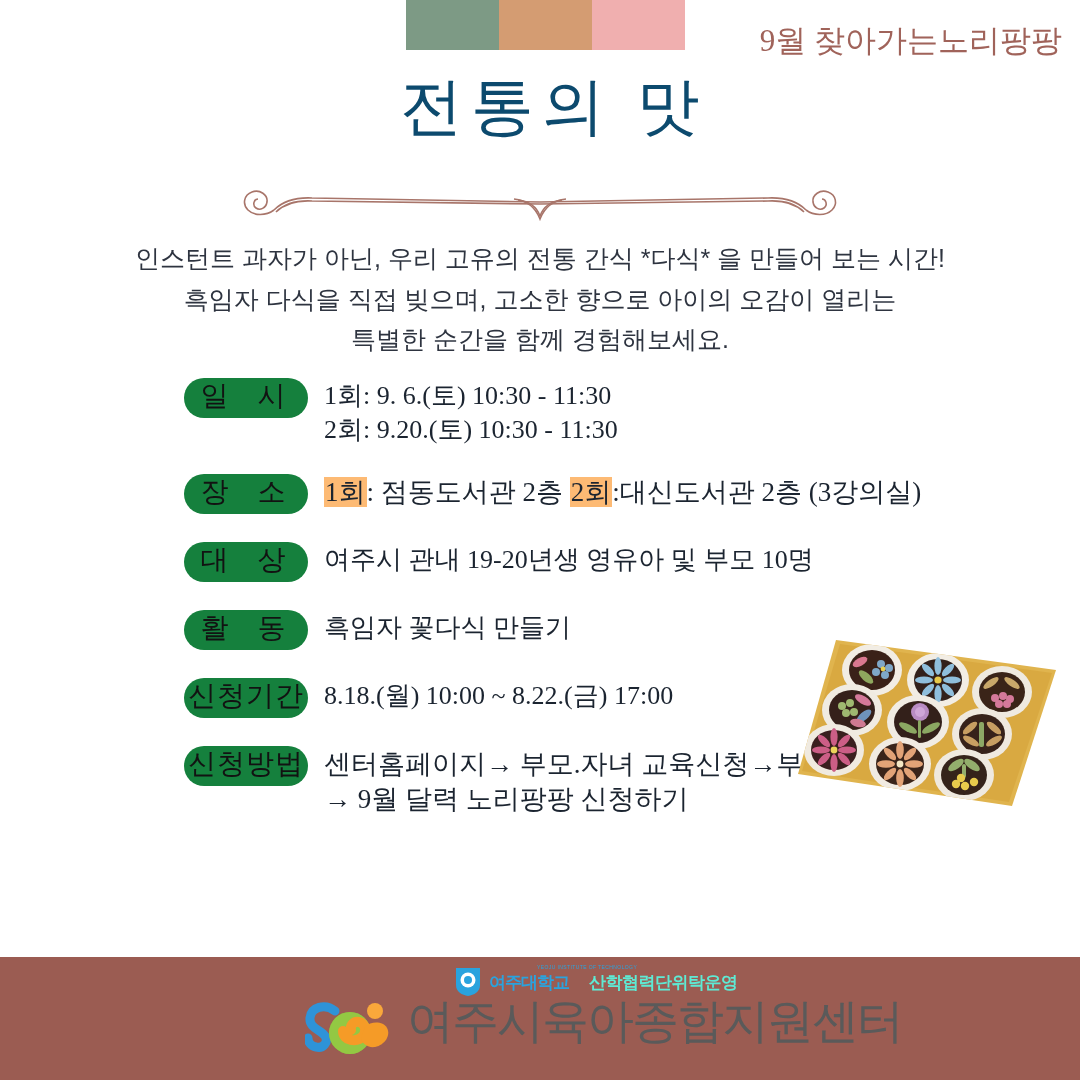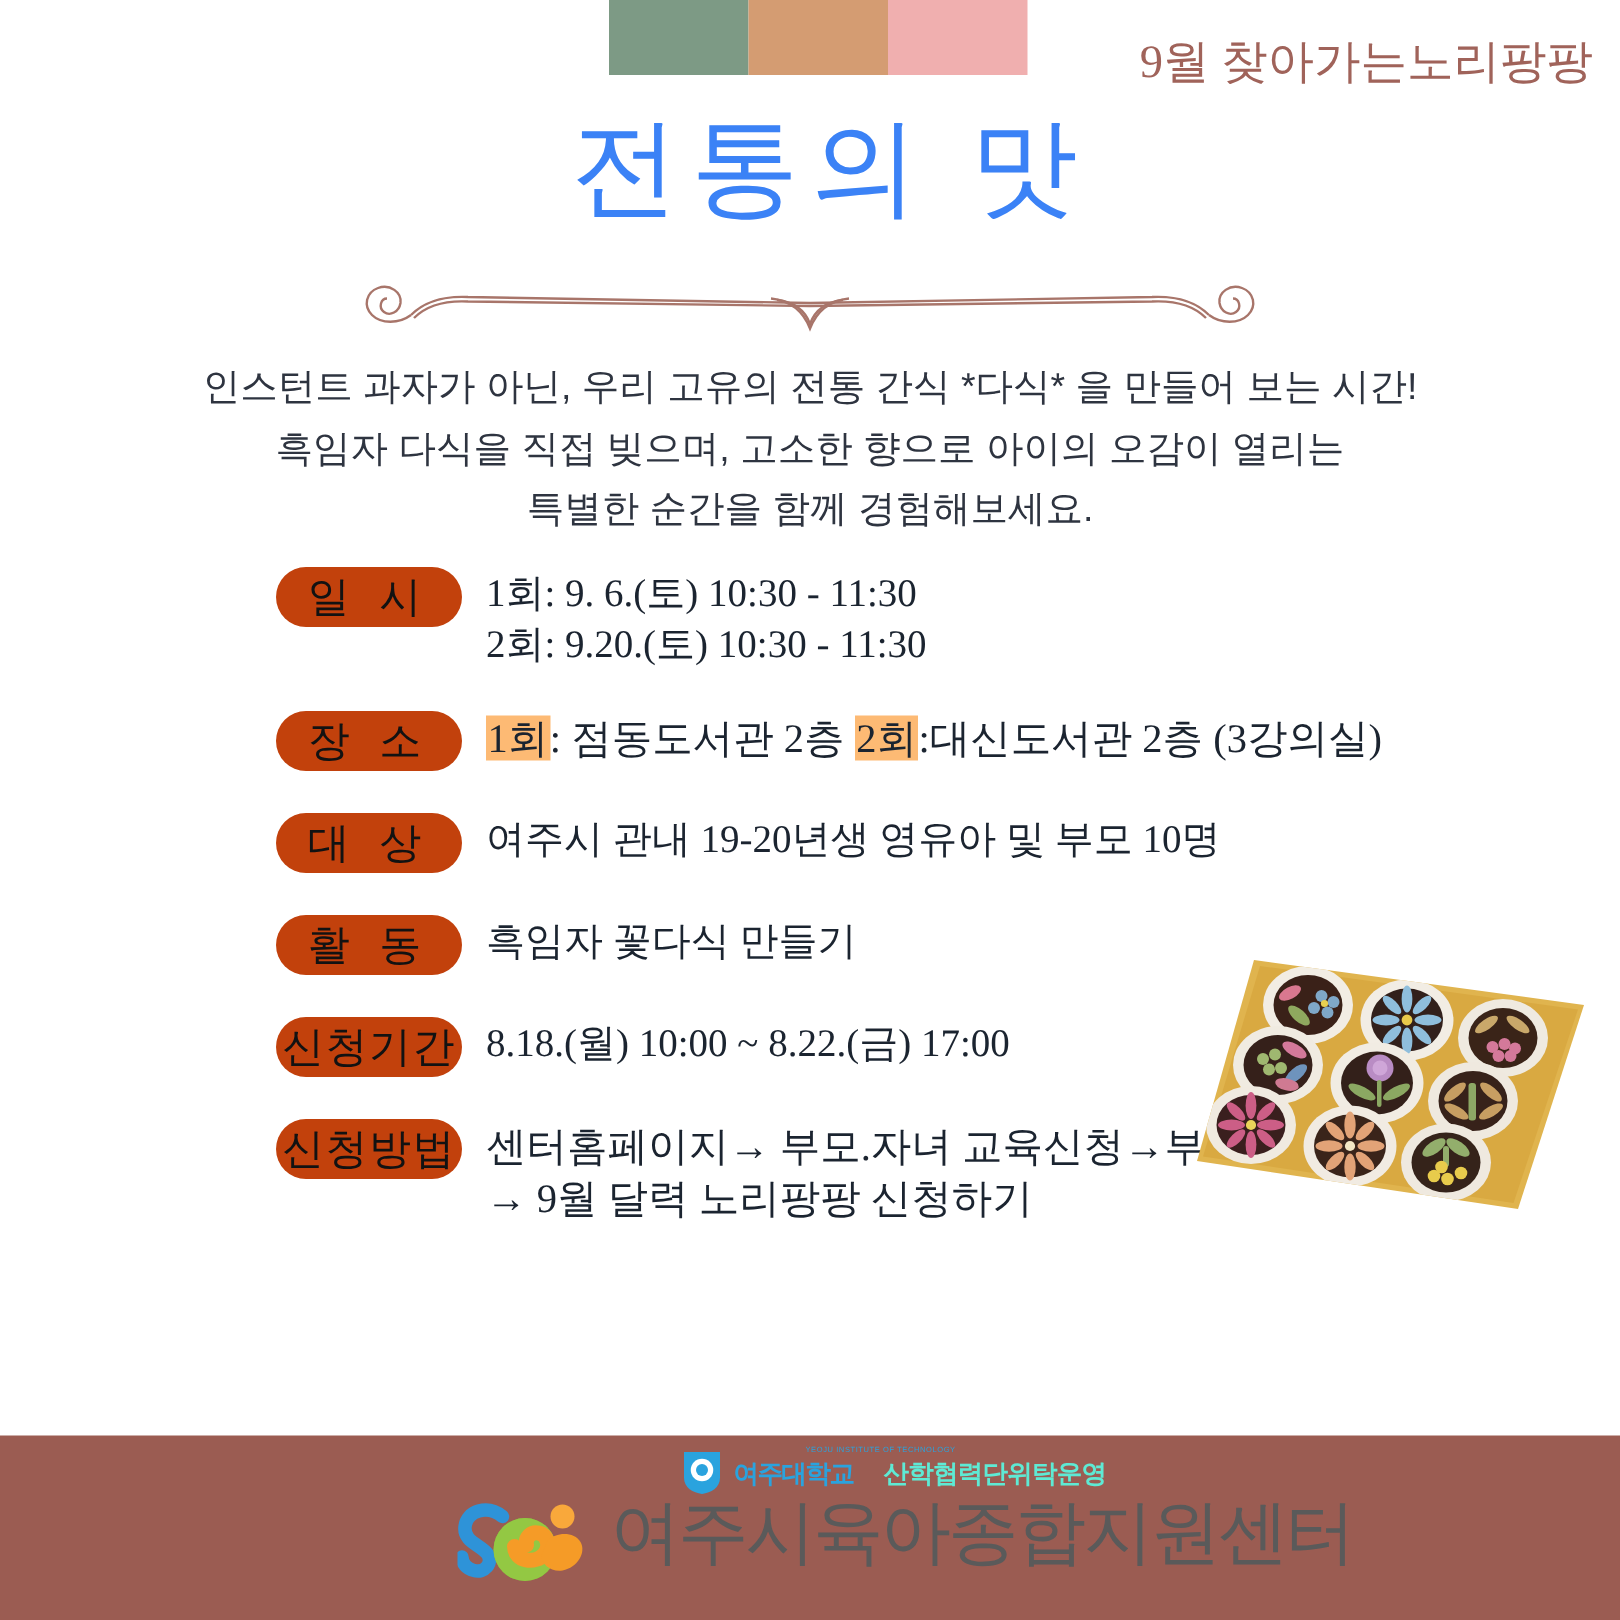--- a/index.html
+++ b/index.html
@@ -42,22 +42,22 @@
 
   
   .title-block {
     position: absolute;
     top: 72px;
     left: 0;
     width: 1080px;
     text-align: center;
   }
   .poster-title {
-    font-size: 72px;
-    color: #3b82f6;
+    font-size: 63px;
+    color: #0c4a6e;
     letter-spacing: 8px;
     line-height: 1.12;
     font-family: "Liberation Serif", "DejaVu Serif", serif;
     margin: 0;
     font-weight: normal;
     padding-left: 27px;
   }
   .title-divider {
     position: absolute;
     top: 178px;
@@ -101,28 +101,28 @@
   .info-row.r-daesang { margin-bottom: 28px; }
   .info-row.r-hwaldong{ margin-bottom: 28px; }
   .info-row.r-gigan   { margin-bottom: 28px; }
 
   .pill {
     flex: 0 0 auto;
     min-width: 124px;
     height: 40px;
     line-height: 40px;
     border-radius: 20px;
-    background: #c2410c;
+    background: #15803d;
     color: #121212;
     font-size: 28px;
     text-align: center;
     letter-spacing: 1px;
     padding: 0 4px;
     box-sizing: border-box;
-    font-family: Liberation Sans, sans-serif;
+    font-family: Liberation Mono, monospace;
   }
   .pill.wide { letter-spacing: 6px; }
 
   .info-value {
     margin-left: 16px;
     font-size: 26px;
     line-height: 1.32;
     color: #1B2430;
     white-space: nowrap;
     font-family: "Liberation Serif", "DejaVu Serif", serif;

